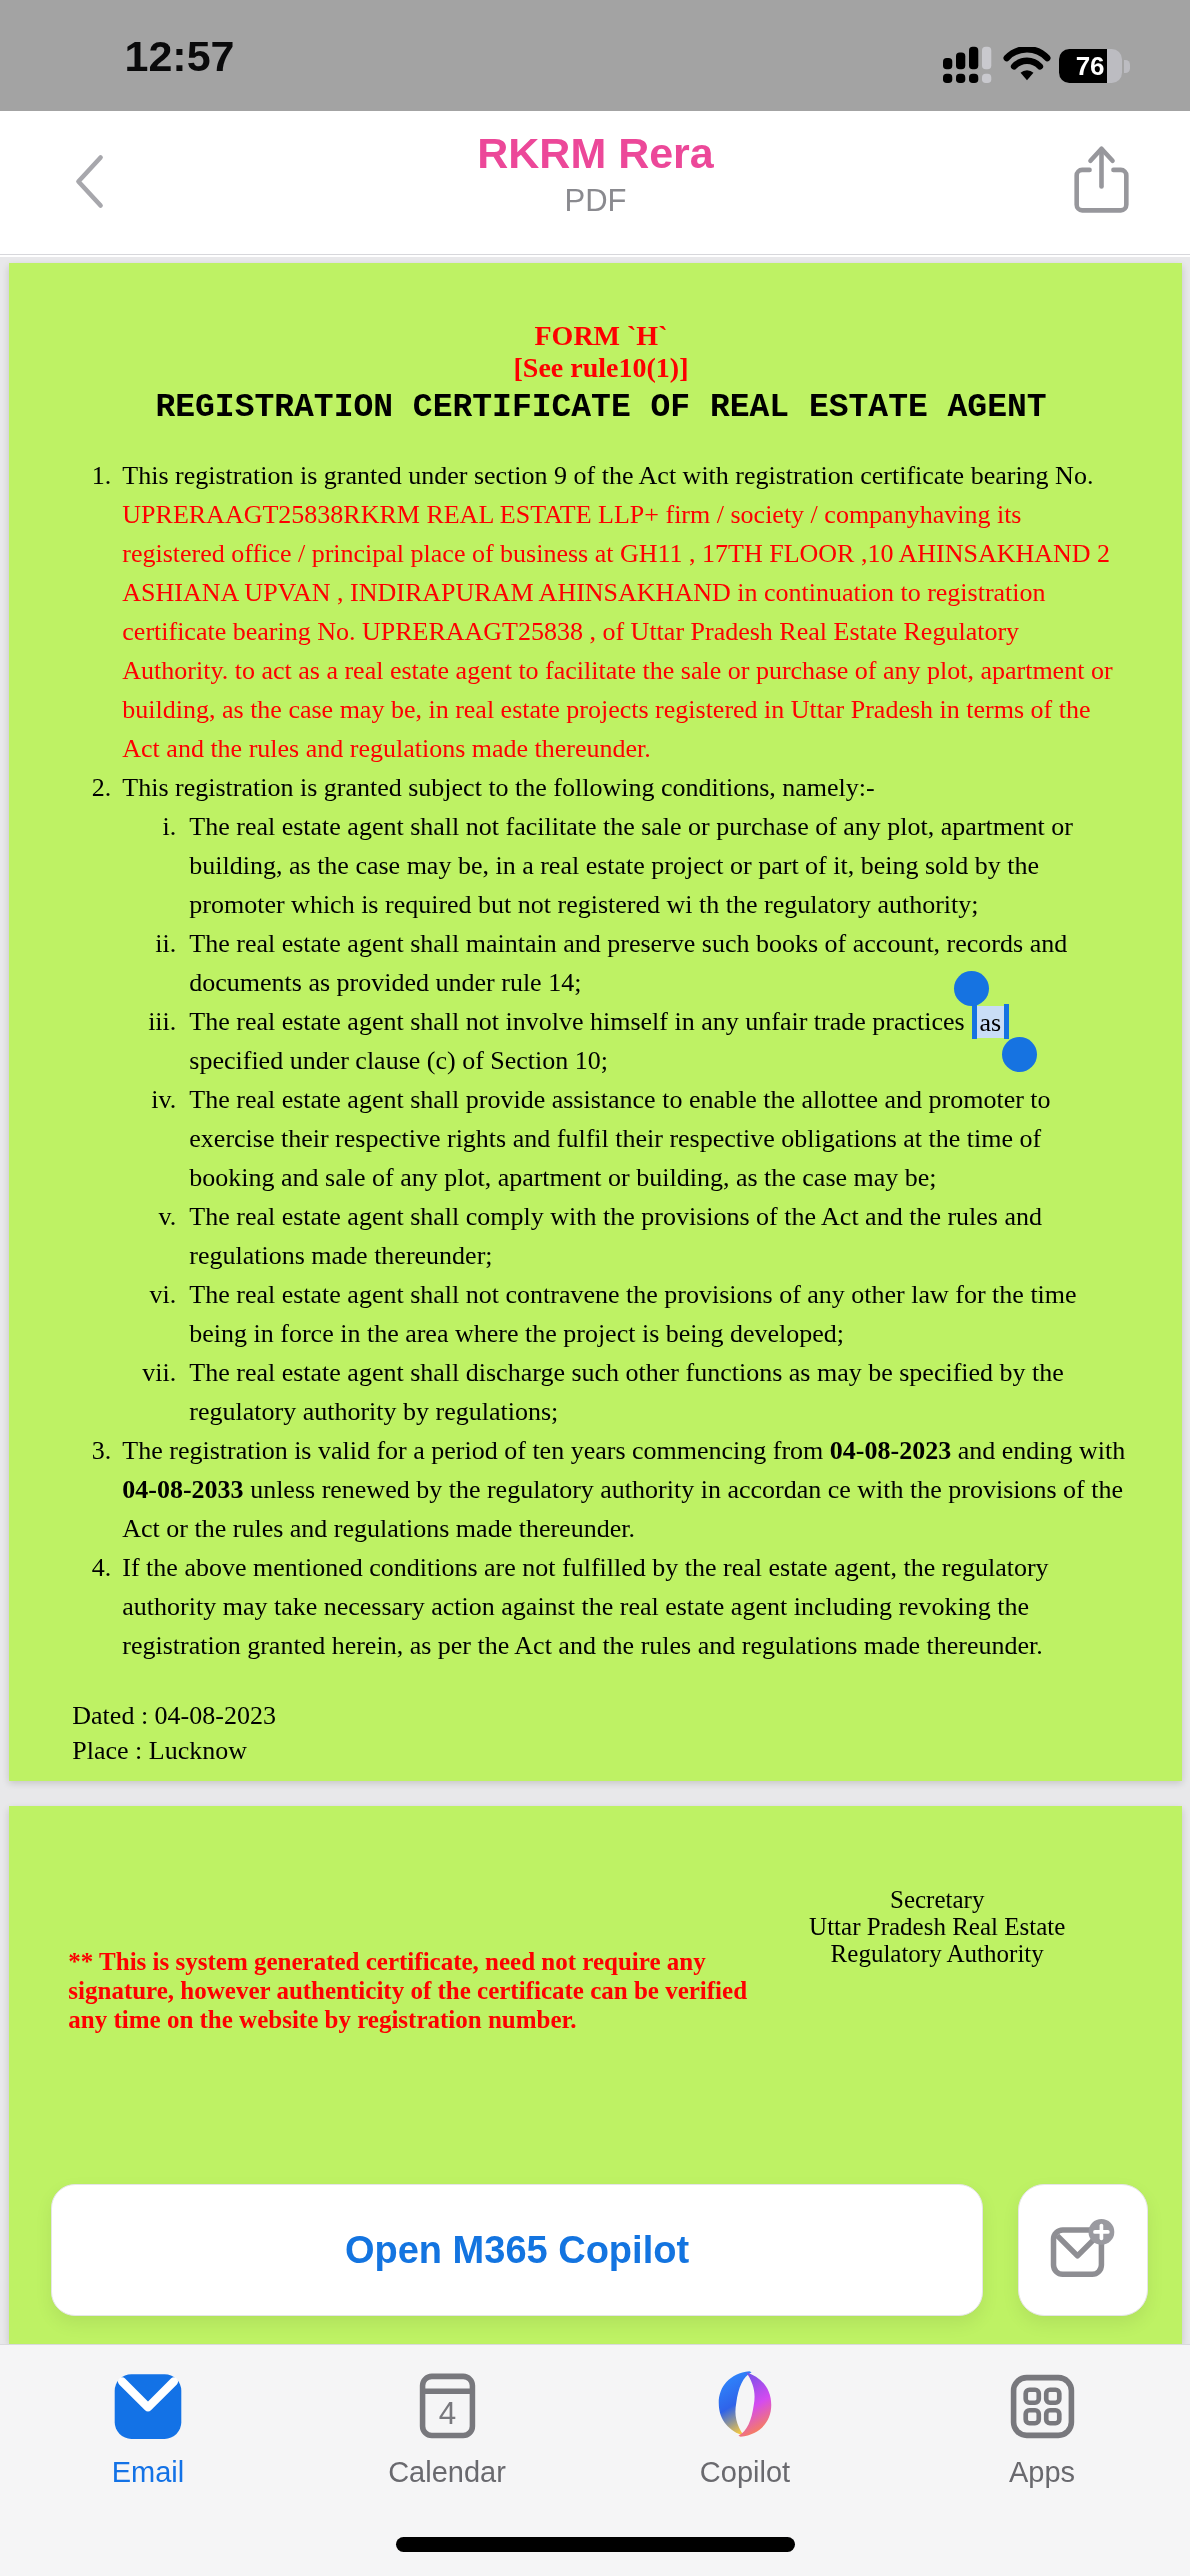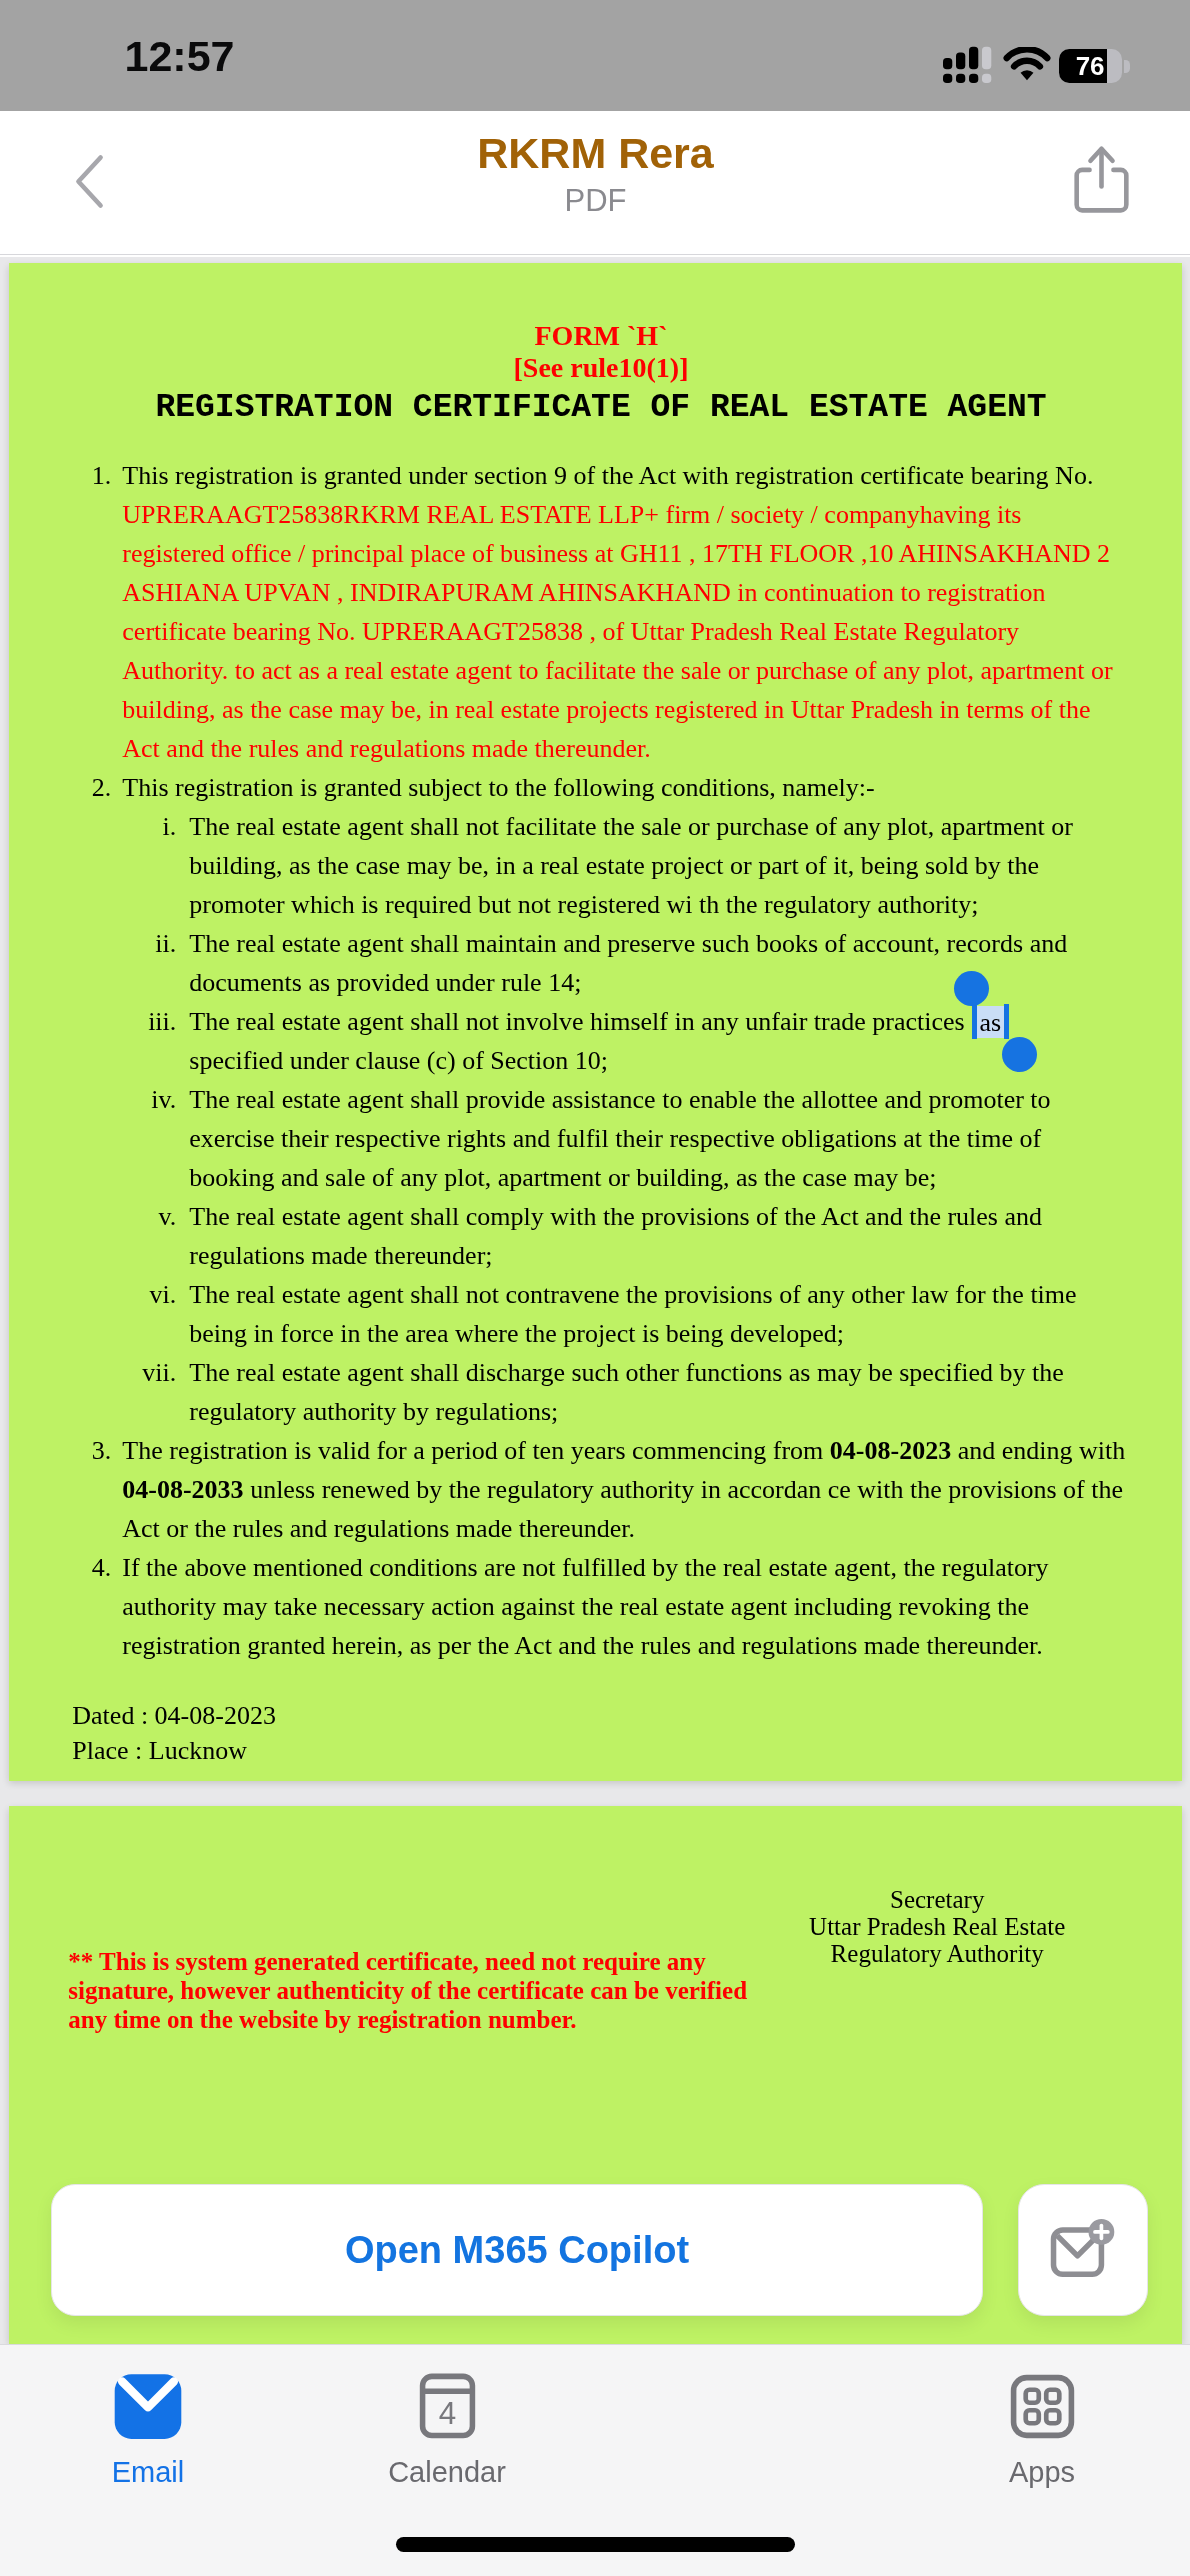--- a/index.html
+++ b/index.html
@@ -18,21 +18,21 @@
   .battery-text { position:absolute; inset:0; display:flex; align-items:center; justify-content:center;
                   color:#fff; font-size:26px; font-weight:700; }
   .battery-cap { width:5.6px; height:13px; background:#bcbcc1; border-radius:0 4.6px 4.6px 0; margin-left:2.8px; }
 
   
   .header { position:absolute; top:111px; left:0; right:0; height:144px; background:#fff;
             border-bottom:1.9px solid #d7d7db; }
   .back-btn { position:absolute; left:54px; top:26px; width:70px; height:89px; display:flex;
               align-items:center; justify-content:center; }
   .header-center { position:absolute; left:148px; right:148px; top:15px; text-align:center; }
-  .header-title { font-size:43px; font-weight:700; color:#a16207; line-height:54px; }
+  .header-title { font-size:43px; font-weight:700; color:#ec4899; line-height:54px; }
   .header-sub { font-size:31px; color:#8a8a8f; line-height:41px; }
   .share-btn { position:absolute; right:48px; top:22px; width:83px; height:93px; display:flex;
                align-items:center; justify-content:center; }
 
   
   .content { position:absolute; top:257px; left:0; right:0; height:2087px; background:#e8e8ea; }
   .page { position:absolute; left:9.3px; right:9.3px; background:#bef264;
           box-shadow:0 2.8px 7.4px rgba(0,0,0,0.16); font-family:"Liberation Serif", serif; }
   .page1 { top:5.6px; height:1518px; padding:57px 52px 0 63px; }
   .page2 { top:1549px; height:538px; }
@@ -249,20 +249,41 @@
     <div class="tab tab-2">
       <span class="tab-icon">
         <svg width="65" height="72" viewBox="0 0 70 78">
           <rect x="8" y="8" width="54" height="64" rx="10" fill="none" stroke="#78787d" stroke-width="6"></rect>
           <line x1="8" y1="24" x2="62" y2="24" stroke="#78787d" stroke-width="6"></line>
           <text x="35" y="60" text-anchor="middle" font-family="Liberation Sans, sans-serif" font-size="34" fill="#78787d">4</text>
         </svg>
       </span>
       <span class="tab-label">Calendar</span>
     </div>
+    <div class="tab tab-3">
+      <span class="tab-icon">
+        <svg width="70" height="74" viewBox="0 0 64 64">
+          <defs>
+            <linearGradient id="cpL" x1="0.2" y1="0" x2="0.5" y2="1">
+              <stop offset="0" stop-color="#2e8cff"></stop>
+                <stop offset="0.55" stop-color="#2f63e9"></stop>
+                <stop offset="1" stop-color="#f2c743"></stop>
+            </linearGradient>
+            <linearGradient id="cpR" x1="0.4" y1="0" x2="0.7" y2="1">
+              <stop offset="0" stop-color="#7a52e8"></stop>
+                <stop offset="0.5" stop-color="#d44bf0"></stop>
+                <stop offset="1" stop-color="#ff8a3c"></stop>
+            </linearGradient>
+          </defs>
+          <path d="M36 2 C18 4 8 16 8 31 C8 47 18 57 31 61 C24 51 22 42 24 31 C26 17 30 7 38 3 Z" fill="url(#cpL)"></path>
+          <path d="M28 62 C46 60 56 48 56 33 C56 17 46 7 33 3 C40 13 42 22 40 33 C38 47 34 57 26 61 Z" fill="url(#cpR)"></path>
+        </svg>
+      </span>
+      <span class="tab-label">Copilot</span>
+    </div>
     <div class="tab tab-4">
       <span class="tab-icon">
         <svg width="69" height="69" viewBox="0 0 74 74">
           <rect x="6" y="6" width="62" height="62" rx="14" fill="none" stroke="#78787d" stroke-width="6"></rect>
           <rect x="19" y="19" width="14" height="14" rx="4" fill="none" stroke="#78787d" stroke-width="5"></rect>
           <rect x="41" y="19" width="14" height="14" rx="4" fill="none" stroke="#78787d" stroke-width="5"></rect>
           <rect x="19" y="41" width="14" height="14" rx="4" fill="none" stroke="#78787d" stroke-width="5"></rect>
           <rect x="41" y="41" width="14" height="14" rx="4" fill="none" stroke="#78787d" stroke-width="5"></rect>
         </svg>
       </span>

